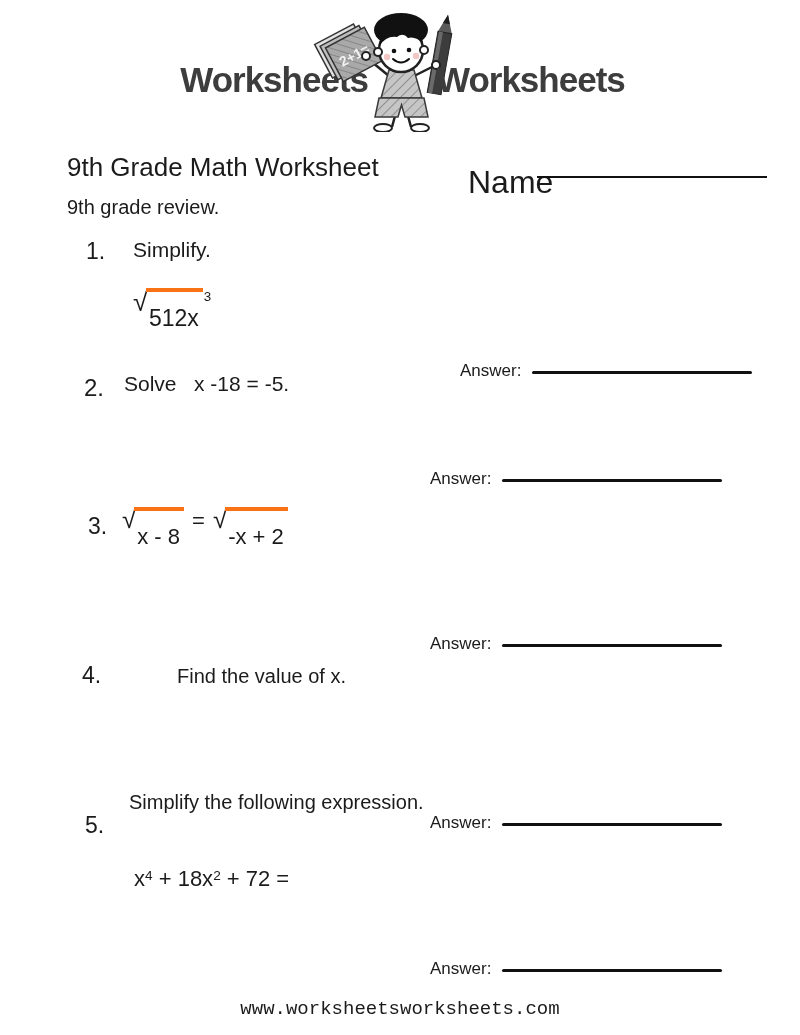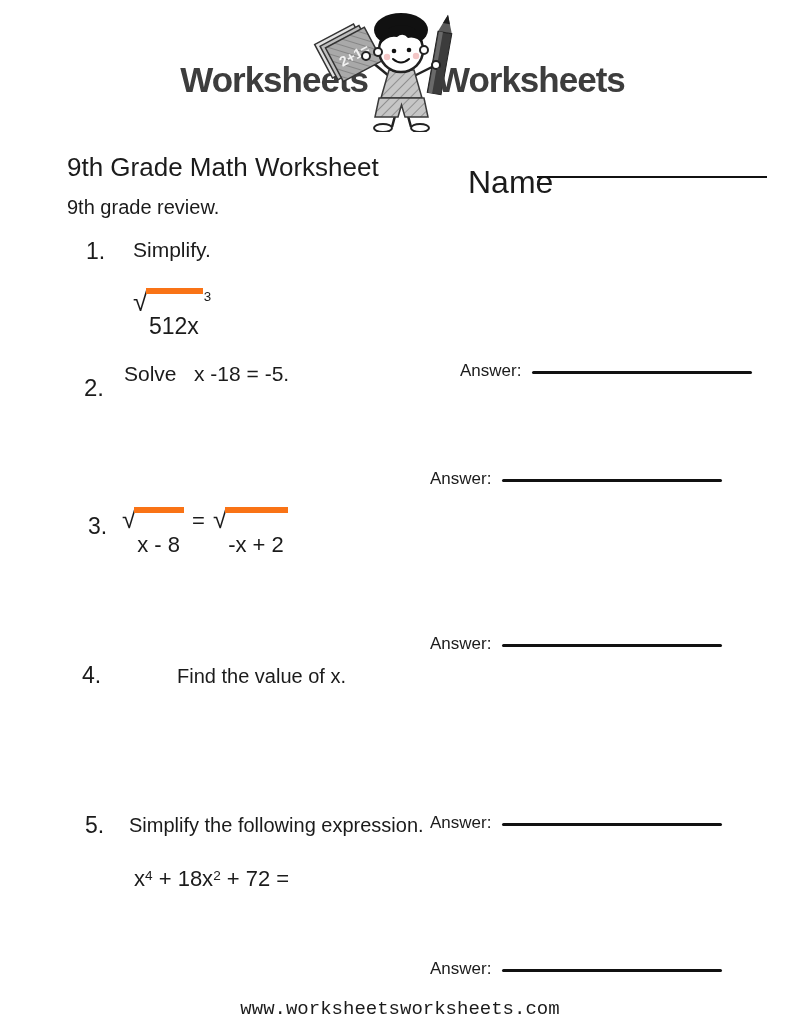--- a/index.html
+++ b/index.html
@@ -21,21 +21,21 @@
   .name-row{position:absolute;left:468px;top:164px;font-size:32px;}
   .name-line{position:absolute;left:537px;top:176px;width:230px;height:2px;background:#111;}
   
   .pnum{position:absolute;font-size:23px;}
   .ptext{position:absolute;font-size:21px;}
   .pre{white-space:pre;}
   .pexpr{position:absolute;font-size:23px;}
   .plines{position:absolute;font-size:20px;line-height:31px;margin-left:48px;}
   .sqrt{display:inline-flex;align-items:flex-start;}
   .sqrt .sign{font-size:1.18em;line-height:1;margin-right:-2px;font-weight:400;}
-  .sqrt .vinc{border-top:6px solid #f97316;padding:20px 4px 0 3px;line-height:1.1;}
+  .sqrt .vinc{border-top:4px solid #f97316;padding:14px 4px 0 3px;line-height:1.1;}
   .rsup{font-size:0.58em;position:relative;top:-0.75em;margin-left:1px;}
   .esup{font-size:0.62em;position:relative;top:-0.45em;}
   .eq{margin:0 8px;}
   
   .answer-row{position:absolute;display:flex;align-items:center;gap:11px;font-size:17px;margin-top:32px;}
   .answer-row .line{height:3px;width:220px;background:#111;border-radius:2px;margin-top:3px;}
   .a1{left:460px;top:329px;}
   .a2{left:430px;top:437px;}
   .a3{left:430px;top:602px;}
   .a4{left:430px;top:781px;}
@@ -113,21 +113,21 @@
         <span class="sign">√</span>
         <span class="vinc">512x</span>
       </span><span class="rsup">3</span>
   </div>
   <div class="answer-row a1">
     <span>Answer:</span>
     <span class="line"></span>
   </div>
 
   <div class="pnum" style="left:84px;top:374px;font-size:24px;">2.</div>
-  <div class="ptext pre" style="left:124px;top:362px;">Solve   x -18 = -5.</div>
+  <div class="ptext pre" style="left:124px;top:372px;">Solve   x -18 = -5.</div>
   <div class="answer-row a2">
     <span>Answer:</span>
     <span class="line"></span>
   </div>
 
   <div class="pnum" style="left:88px;top:513px;">3.</div>
   <div class="pexpr" style="left:122px;top:507px;font-size:22px;">
     <span class="sqrt">
         <span class="sign">√</span>
         <span class="vinc">x - 8</span>
@@ -144,21 +144,21 @@
   <div class="pnum" style="left:82px;top:662px;">4.</div>
   <div class="plines" style="left:129px;top:661px;">
     <div>Find the value of x.</div>
   </div>
   <div class="answer-row a4">
     <span>Answer:</span>
     <span class="line"></span>
   </div>
 
   <div class="pnum" style="left:85px;top:812px;">5.</div>
-  <div class="ptext" style="left:129px;top:814px;font-size:20px;">Simplify the following expression.</div>
+  <div class="ptext" style="left:129px;top:791px;font-size:20px;">Simplify the following expression.</div>
   <div class="pexpr" style="left:134px;top:866px;font-size:22px;">
     <span class="pre">x</span><span class="esup">4</span><span class="pre"> + 18x</span><span class="esup">2</span><span class="pre"> + 72 =</span>
   </div>
   <div class="answer-row a5">
     <span>Answer:</span>
     <span class="line"></span>
   </div>
 
   <div class="footer">www.worksheetsworksheets.com</div>
 

